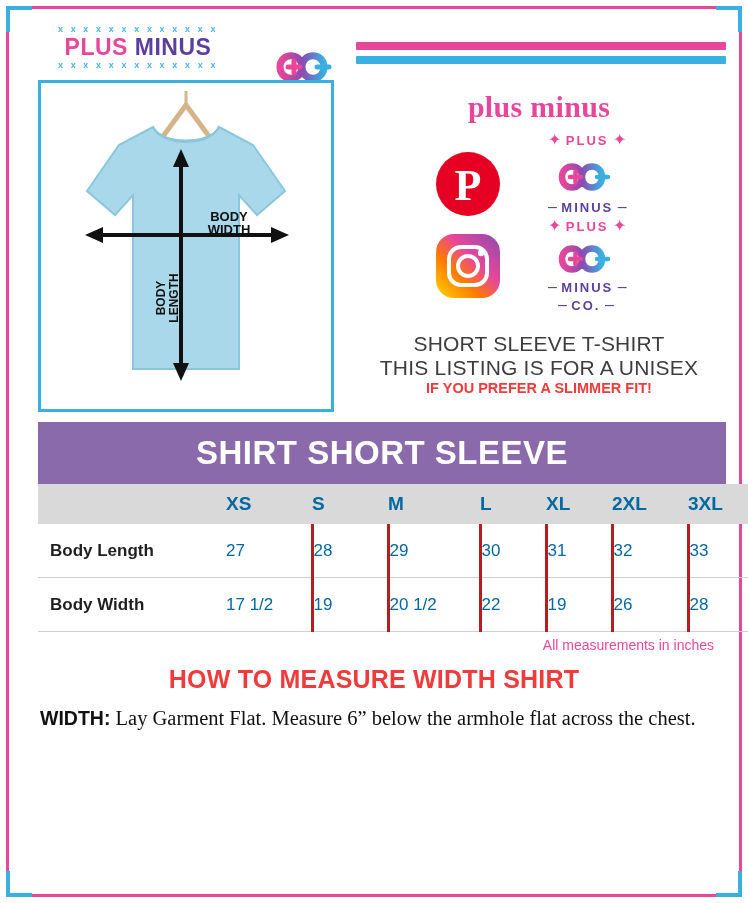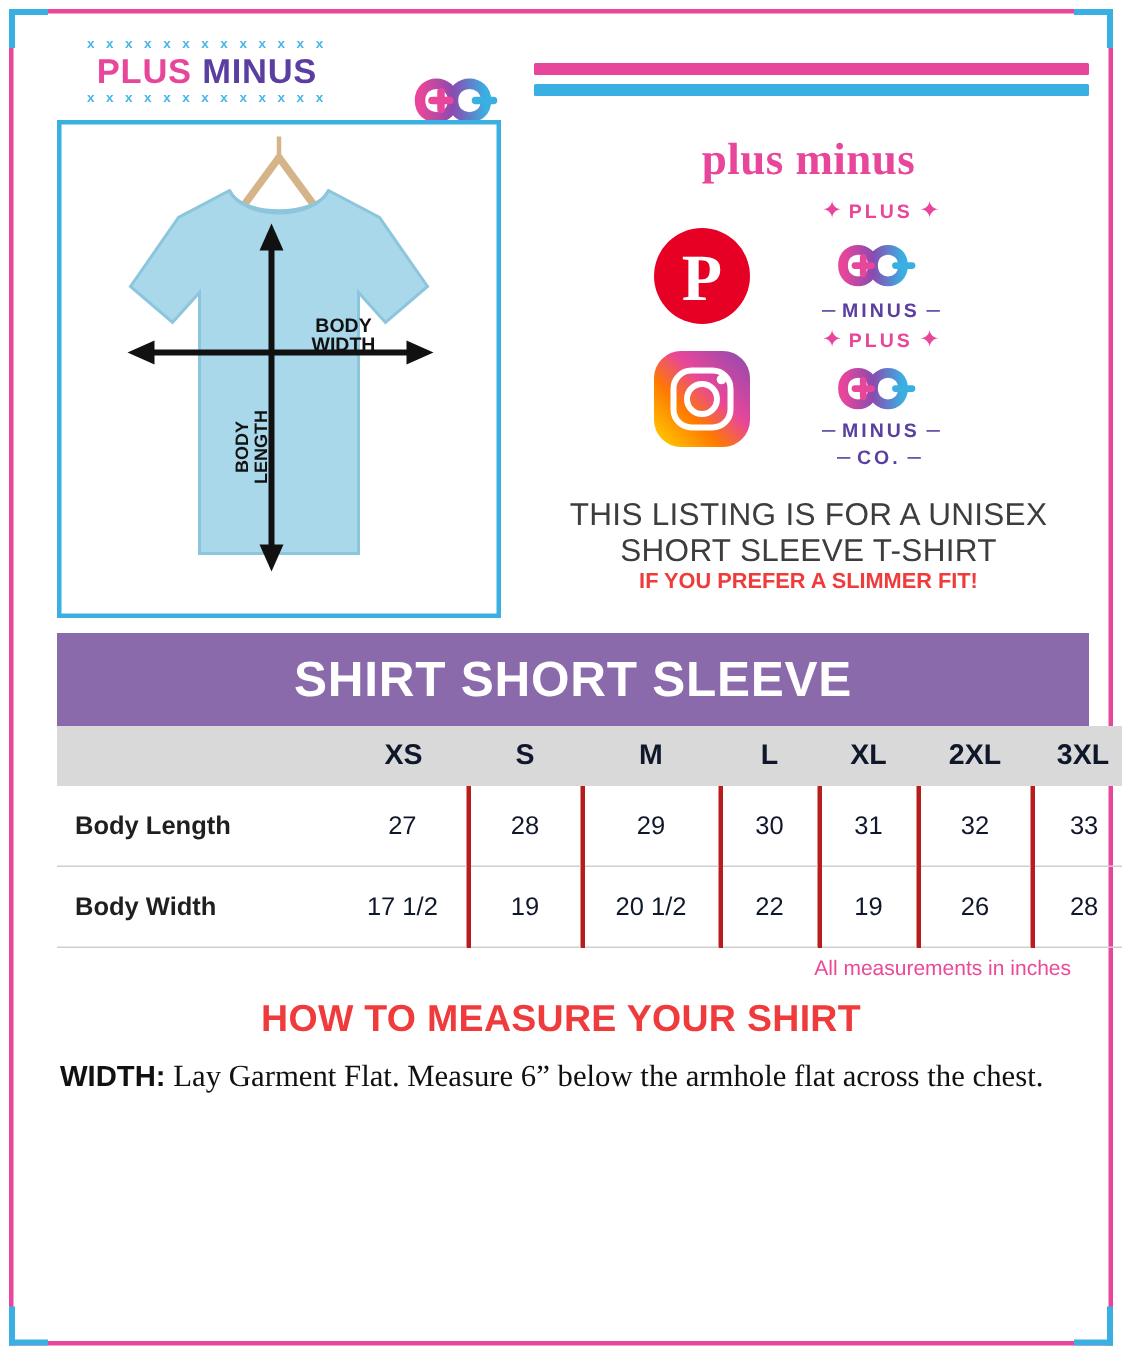--- a/index.html
+++ b/index.html
@@ -183,23 +183,23 @@
 
   
   .size-table {
     margin-left: 16px;
     width: 688px;
     border-collapse: collapse;
     table-layout: fixed;
   }
   .size-table th, .size-table td {
     font-family: "Liberation Sans", sans-serif;
-    text-align: center;
+    text-align: left;
     font-size: 17px;
-    color: #0f172a;
+    color: #0369a1;
     padding: 0;
     height: 53px;
     vertical-align: middle;
   }
   .size-table thead th {
     background: #d9d9d9;
     font-weight: bold;
     font-size: 19px;
     height: 40px;
   }
@@ -416,22 +416,22 @@
             <span style="color:#5b3fa0;">–</span>
           </div>
           <div style="position:absolute; left:206px; top:168px;">
             <span style="color:#5b3fa0;">–</span>
             <span class="co-label">CO.</span>
             <span style="color:#5b3fa0;">–</span>
           </div>
         </div>
 
         <div style="margin-top:44px;">
+          <div class="listing-line">SHORT SLEEVE T-SHIRT</div>
           <div class="listing-line">THIS LISTING IS FOR A UNISEX</div>
-          <div class="listing-line">SHORT SLEEVE T-SHIRT</div>
           <div class="ladies-line" style="margin-top:0;">IF YOU PREFER A SLIMMER FIT!</div>
         </div>
       </div>
     </div>
 
     <div class="banner">
       <span class="banner-text">SHIRT SHORT SLEEVE</span>
     </div>
 
     <table class="size-table">
@@ -476,21 +476,21 @@
           <td>22</td>
           <td>19</td>
           <td>26</td>
           <td>28</td>
         </tr>
       </tbody>
     </table>
 
     <div class="measure-note">All measurements in inches</div>
 
-    <div class="how-title">HOW TO MEASURE YOUR SHIRT</div>
+    <div class="how-title">HOW TO MEASURE WIDTH SHIRT</div>
 
     <div class="instructions">
       <div class="instr-block">
         <b>WIDTH:</b><span> Lay Garment Flat. Measure 6” below the armhole flat across the chest.</span>
       </div>
     </div>
 
   </div>
 </div>
 

